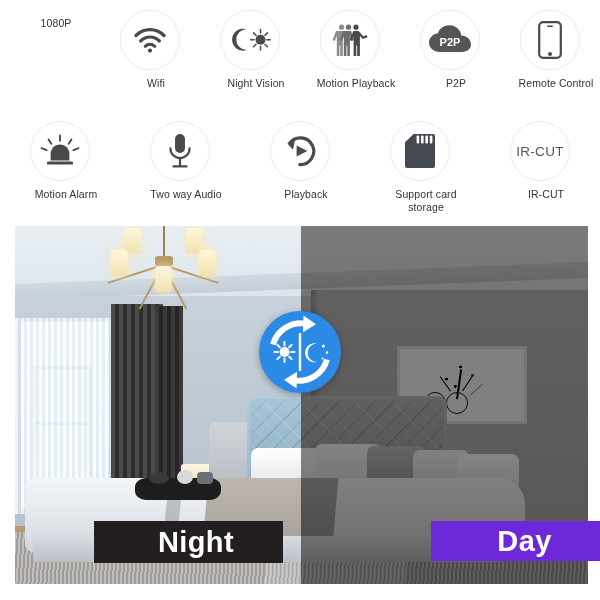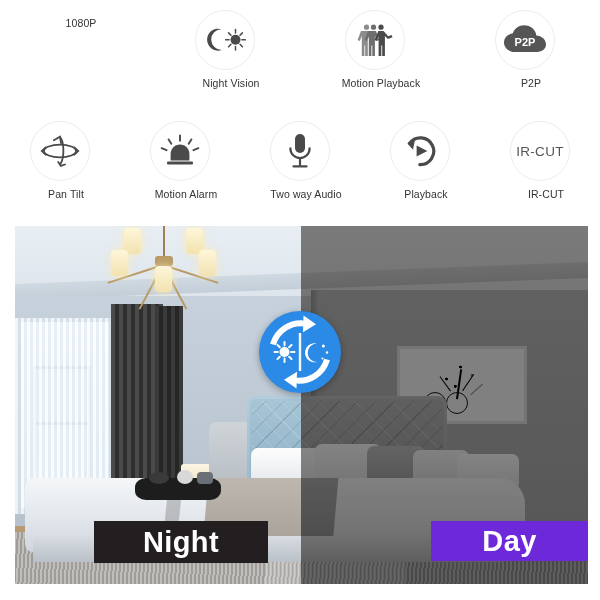--- a/index.html
+++ b/index.html
@@ -161,21 +161,21 @@
     border-radius:50%;background:#2b8ae6;
     box-shadow:0 2px 7px rgba(0,0,0,.3);
     z-index:40;
   }
   .badge svg{position:absolute;left:0;top:0;}
 
   
   .banner{
     position:absolute;z-index:45;
     display:flex;align-items:center;justify-content:center;
-    font-weight:bold;color:#fff;letter-spacing:.4px;
+    font-weight:bold;color:#fff;letter-spacing:.4px;padding-left:15px;
   }
   .banner-night{
     left:94px;top:521px;width:174px;height:42px;background:#231f20;
     font-size:29px;
   }
   .banner-day{
     left:392px;top:521px;width:157px;height:40px;background:#6d28d9;
     font-size:29px;
     margin-left:39px;
   }
@@ -186,20 +186,33 @@
 <div class="page">
 
   <div class="features">
 
     <div class="frow">
 
       <div class="fcell">
         <div class="flabel">1080P</div>
       </div>
 
+      <div class="fcell">
+        <div class="circle">
+          <svg width="34" height="28" viewBox="0 0 34 28">
+            <g fill="none" stroke="#4a4a4a" stroke-linecap="round">
+              <path d="M3 9.5C7 5.6 11.8 3.6 17 3.6S27 5.6 31 9.5" stroke-width="3.4"></path>
+              <path d="M7.6 15C10.3 12.4 13.5 11 17 11s6.7 1.4 9.4 4" stroke-width="3.2"></path>
+              <path d="M12.2 20.3C13.6 19 15.2 18.3 17 18.3s3.4.7 4.8 2" stroke-width="3"></path>
+            </g>
+            <circle cx="17" cy="24.6" r="2.1" fill="#4a4a4a"></circle>
+          </svg>
+        </div>
+        <div class="flabel">Wifi</div>
+      </div>
 
       <div class="fcell">
         <div class="circle">
           <svg width="42" height="28" viewBox="0 0 42 28">
             <path d="M17.5 3.2A11 11 0 1017.8 24 9.2 9.2 0 0117.5 3.2z" fill="#4a4a4a"></path>
             <circle cx="14.6" cy="8.2" r="1.1" fill="#fff"></circle>
             <circle cx="12.4" cy="14" r="0.9" fill="#fff"></circle>
             <circle cx="31.5" cy="13.8" r="5" fill="#4a4a4a"></circle>
             <g stroke="#4a4a4a" stroke-width="1.5" stroke-linecap="round">
               <path d="M31.5 3.6v3.4M31.5 20.6V24M21.7 13.8h3.4M37.9 13.8h3.4"></path>
@@ -233,40 +246,36 @@
       <div class="fcell">
         <div class="circle">
           <svg width="44" height="32" viewBox="0 0 44 32">
             <path d="M11.5 28C5.7 28 1 23.8 1 18.6c0-4.7 3.8-8.6 8.8-9.3C11.3 4.6 15.9 1.2 21.3 1.2c6.3 0 11.5 4.5 12 10.2 5.4.2 9.7 4.2 9.7 9 0 5-4.6 7.6-10.4 7.6z" fill="#555"></path>
             <text x="22" y="22" font-family="Liberation Sans, sans-serif" font-size="11" font-weight="bold" fill="#fff" text-anchor="middle">P2P</text>
           </svg>
         </div>
         <div class="flabel">P2P</div>
       </div>
 
+      <div class="fcell">
+        <div class="circle">
+          <svg width="24" height="38" viewBox="0 0 24 38">
+            <rect x="1.2" y="1.2" width="21.6" height="35.6" rx="4" fill="none" stroke="#4a4a4a" stroke-width="2.2"></rect>
+            <rect x="9" y="4.4" width="6" height="1.5" rx=".7" fill="#4a4a4a"></rect>
+            <rect x="3.6" y="8.4" width="16.8" height="21" fill="#fff"></rect>
+            <circle cx="12" cy="33" r="2" fill="#4a4a4a"></circle>
+          </svg>
+        </div>
+        <div class="flabel">Remote Control</div>
+      </div>
 
     </div>
 
     <div class="frow">
 
-      <div class="fcell">
-        <div class="circle">
-          <svg width="40" height="34" viewBox="0 0 40 34">
-            <g fill="none" stroke="#4a4a4a" stroke-width="1.8" stroke-linecap="round">
-              <ellipse cx="20" cy="17" rx="16" ry="6.4"></ellipse>
-              <path d="M20 3.2c4.2 4.6 4.6 19.8.6 26.6"></path>
-              <path d="M13.8 6.2 20 2.6l1 6.6"></path>
-              <path d="M25 30.5l-4.2 1.4-2.6-4"></path>
-            </g>
-            <path d="M5.6 13.4 1.8 17l3.8 3.6" fill="none" stroke="#4a4a4a" stroke-width="1.8" stroke-linecap="round"></path>
-            <path d="M34.4 13.4 38.2 17l-3.8 3.6" fill="none" stroke="#4a4a4a" stroke-width="1.8" stroke-linecap="round"></path>
-          </svg>
-        </div>
-        <div class="flabel">Pan Tilt</div>
-      </div>
 
       <div class="fcell">
         <div class="circle">
           <svg width="40" height="34" viewBox="0 0 40 34">
             <g stroke="#4a4a4a" stroke-width="1.9" stroke-linecap="round">
               <path d="M20 1.5v5.2M8.6 5.4l2.7 4.4M31.4 5.4l-2.7 4.4M1.6 14.2l5 2M38.4 14.2l-5 2"></path>
             </g>
             <path d="M20 10.5c5.2 0 9.4 4.2 9.4 9.4v6.6H10.6v-6.6c0-5.2 4.2-9.4 9.4-9.4z" fill="#4a4a4a"></path>
             <rect x="7" y="27.6" width="26" height="3" rx="1" fill="#4a4a4a"></rect>
           </svg>
@@ -290,20 +299,34 @@
         <div class="circle">
           <svg width="34" height="34" viewBox="0 0 34 34">
             <path d="M6.6 9.2A13.4 13.4 0 1116.8 30.6" fill="none" stroke="#4a4a4a" stroke-width="3.2" stroke-linecap="round"></path>
             <path d="M12.2 4.4 4.4 9.4l5.6 6.4z" fill="#4a4a4a"></path>
             <path d="M13.6 11.4 24.4 17l-10.8 5.6z" fill="#4a4a4a"></path>
           </svg>
         </div>
         <div class="flabel">Playback</div>
       </div>
 
+      <div class="fcell">
+        <div class="circle">
+          <svg width="32" height="36" viewBox="0 0 32 36">
+            <path d="M9.6 1h19.4c1.1 0 2 .9 2 2v30c0 1.1-.9 2-2 2H3c-1.1 0-2-.9-2-2V9.2z" fill="#454a52"></path>
+            <g fill="#fff">
+              <rect x="12.6" y="2.6" width="2.6" height="8" rx="1"></rect>
+              <rect x="17" y="2.6" width="2.6" height="8" rx="1"></rect>
+              <rect x="21.4" y="2.6" width="2.6" height="8" rx="1"></rect>
+              <rect x="25.8" y="2.6" width="2.6" height="8" rx="1"></rect>
+            </g>
+          </svg>
+        </div>
+        <div class="flabel">Support card storage</div>
+      </div>
 
       <div class="fcell">
         <div class="circle">
           <span class="txt-ircut">IR-CUT</span>
         </div>
         <div class="flabel">IR-CUT</div>
       </div>
 
     </div>
   </div>

